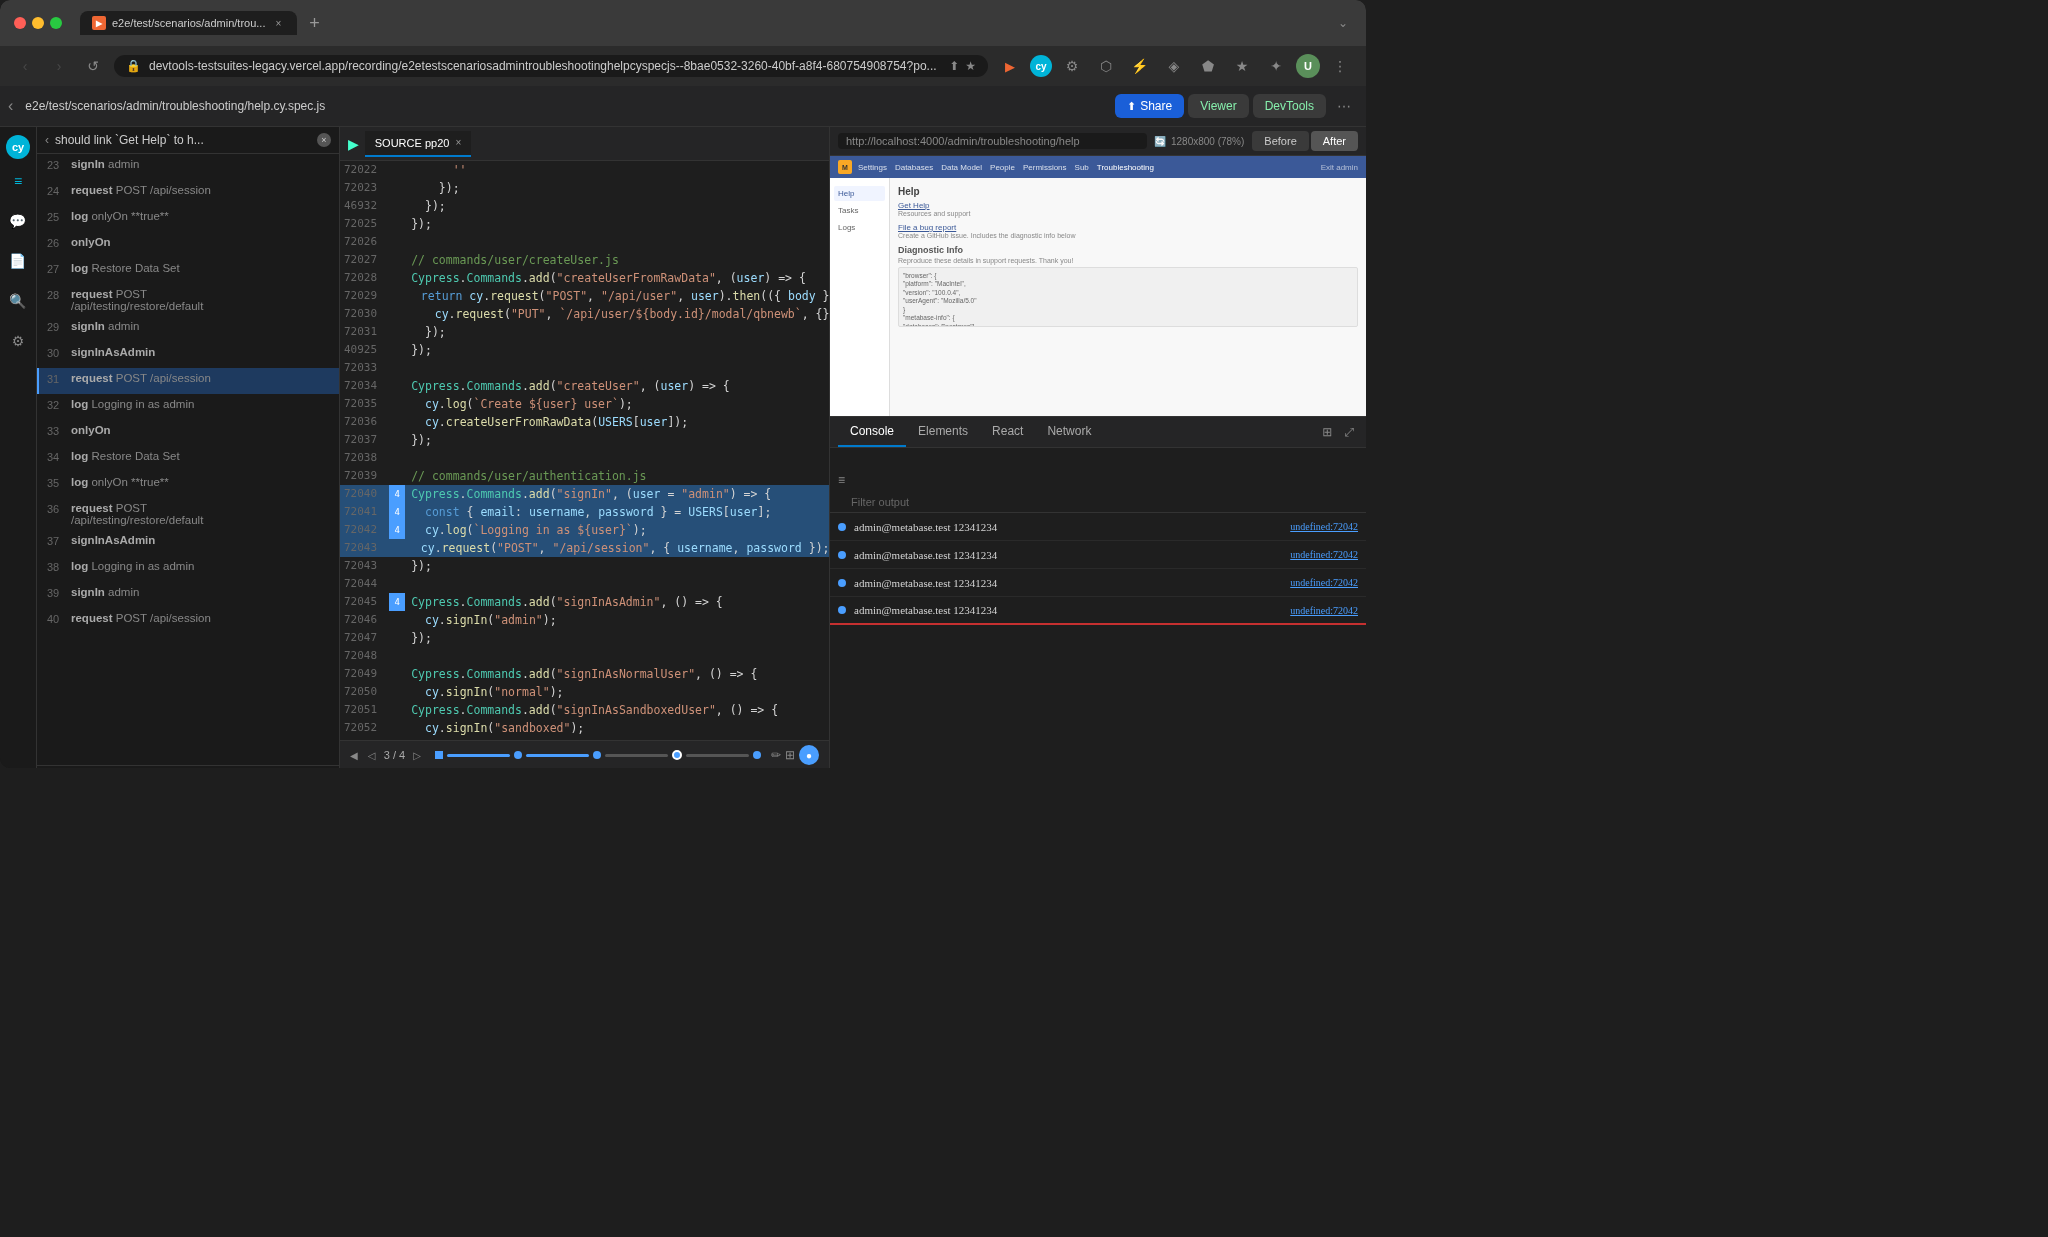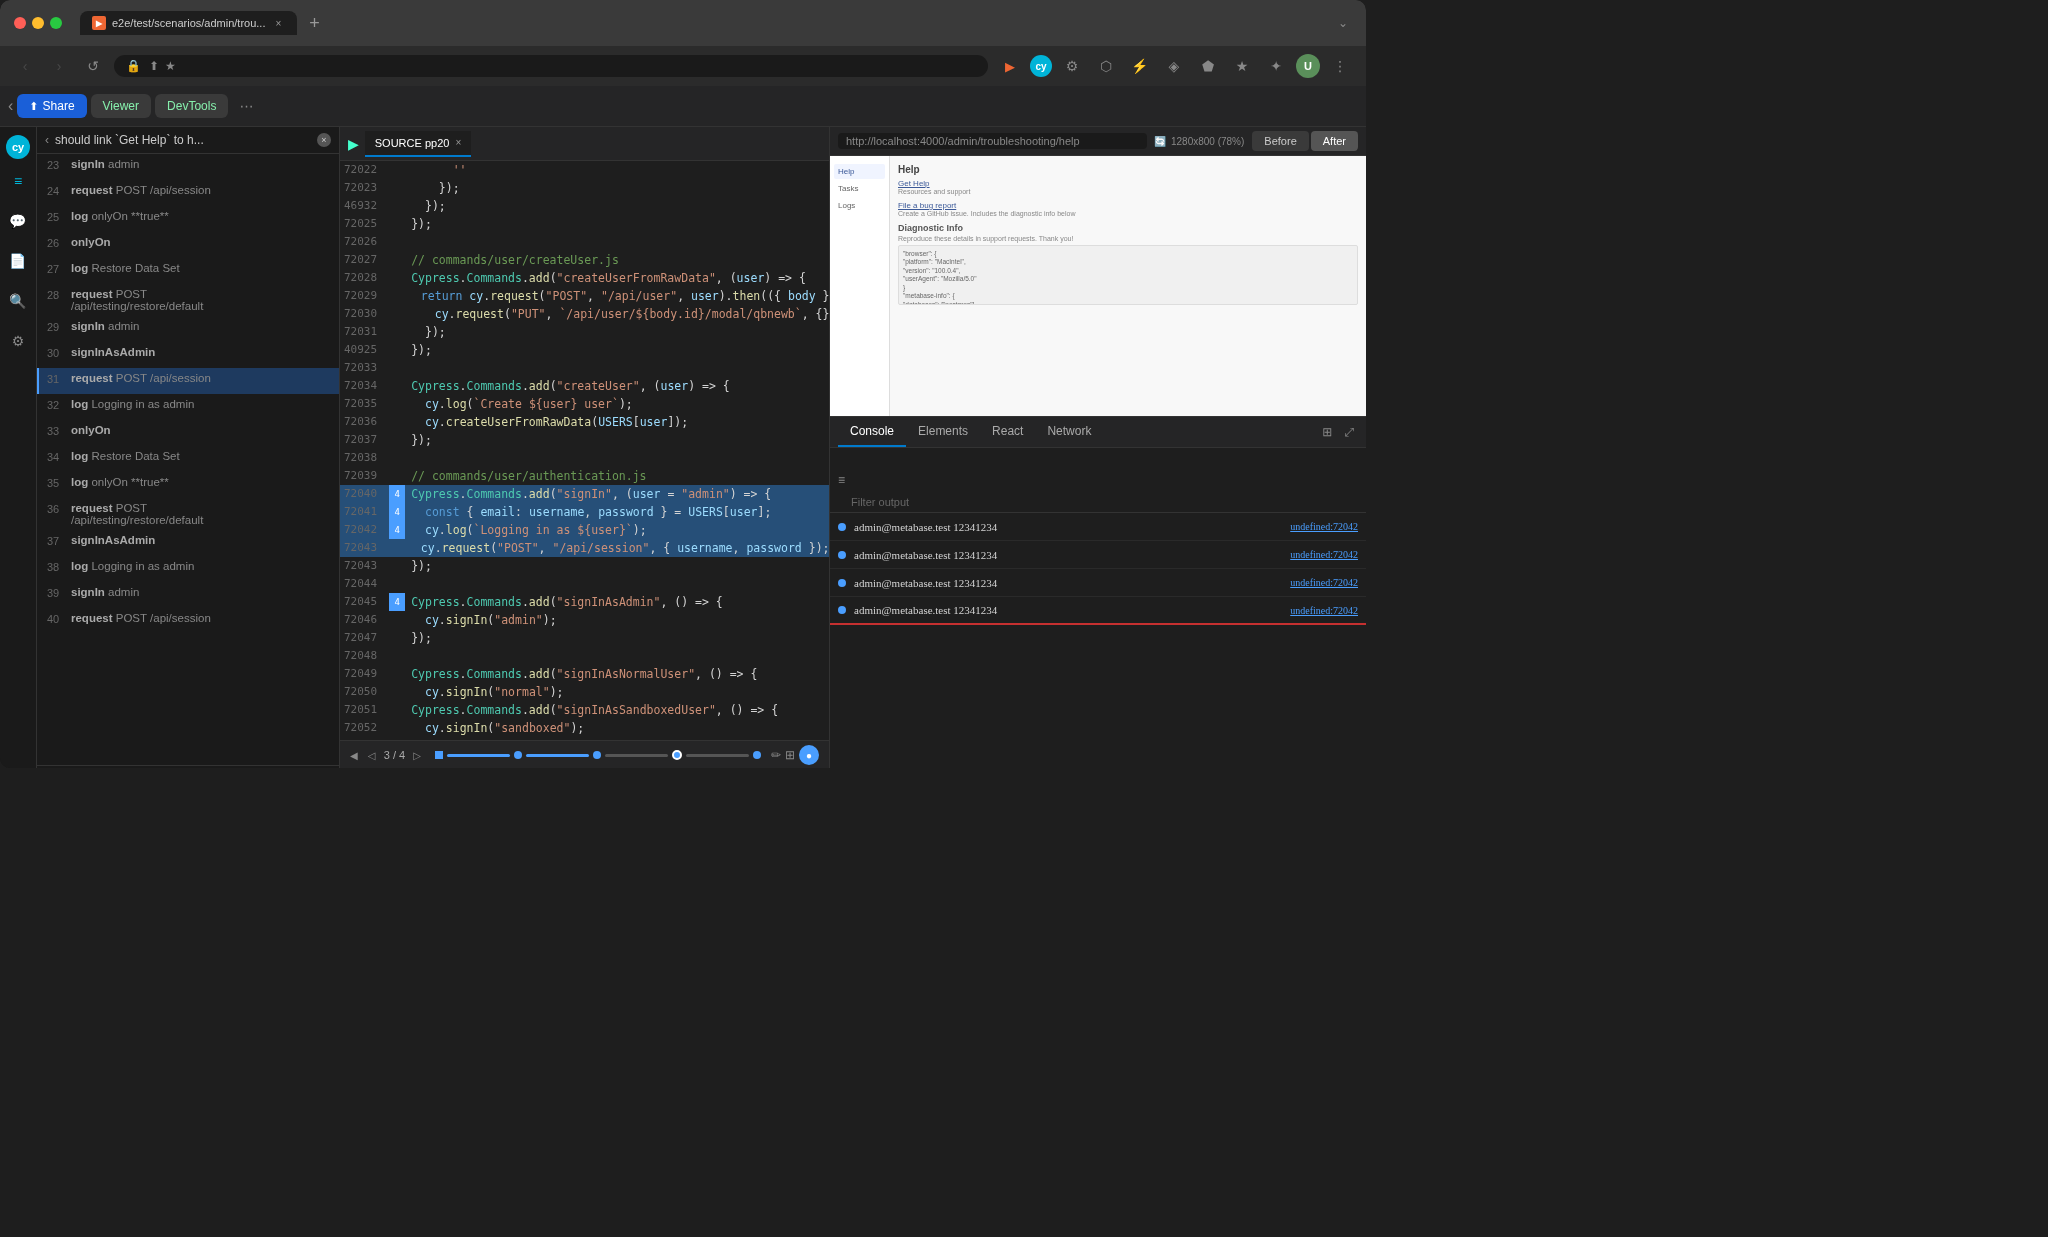--- a/index.html
+++ b/index.html
@@ -639,20 +639,21 @@
     </div>
     <div style="color:#888;font-size:12px;padding:0 4px;cursor:pointer;">⌄</div>
   </div>
 
   <div class="browser-nav">
     <div class="nav-btn disabled">‹</div>
     <div class="nav-btn disabled">›</div>
     <div class="nav-btn">↺</div>
     <div class="address-bar">
       <span class="address-bar-lock">🔒</span>
+      <span class="address-bar-url">devtools-testsuites-legacy.vercel.app/recording/e2etestscenariosadmintroubleshootinghelpcyspecjs--8bae0532-3260-40bf-a8f4-680754908754?po...</span>
       <div class="address-bar-icons">
         <span>⬆</span>
         <span>★</span>
       </div>
     </div>
     <div class="browser-actions">
       <div class="browser-action-btn" style="color:#e63;font-size:13px;">▶</div>
       <div class="browser-action-btn" style="background:#00b4d8;border-radius:50%;width:22px;height:22px;color:white;font-size:10px;font-weight:bold;">cy</div>
       <div class="browser-action-btn">⚙</div>
       <div class="browser-action-btn">⬡</div>
@@ -662,20 +663,21 @@
       <div class="browser-action-btn">★</div>
       <div class="browser-action-btn">✦</div>
       <div class="profile-avatar">U</div>
       <div class="browser-action-btn">⋮</div>
     </div>
   </div>
 </div>
 
 <div class="panel-header">
   <span class="panel-back">‹</span>
+  <span class="panel-title">e2e/test/scenarios/admin/troubleshooting/help.cy.spec.js</span>
   <div class="panel-btn primary">
     <span class="panel-btn-share-icon">⬆</span>
     <span>Share</span>
   </div>
   <div class="panel-btn">
     <span>Viewer</span>
   </div>
   <div class="panel-btn">
     <span>DevTools</span>
   </div>
@@ -1089,20 +1091,33 @@
       </div>
       <div class="before-after-btns">
         <div class="before-after-btn">Before</div>
         <div class="before-after-btn active">After</div>
       </div>
     </div>
 
     <div class="preview-screen">
       <div class="preview-inner">
 
+        <div class="preview-app-header">
+          <div class="preview-app-logo">M</div>
+          <div class="preview-nav-items">
+            <span class="preview-nav-item">Settings</span>
+            <span class="preview-nav-item">Databases</span>
+            <span class="preview-nav-item">Data Model</span>
+            <span class="preview-nav-item">People</span>
+            <span class="preview-nav-item">Permissions</span>
+            <span class="preview-nav-item">Sub</span>
+            <span class="preview-nav-item active">Troubleshooting</span>
+          </div>
+          <div style="margin-left:auto;font-size:8px;color:rgba(255,255,255,0.6);cursor:pointer;">Exit admin</div>
+        </div>
 
         <div class="preview-content-area">
 
           <div class="preview-sidebar">
             <div class="preview-sidebar-item active">Help</div>
             <div class="preview-sidebar-item">Tasks</div>
             <div class="preview-sidebar-item">Logs</div>
           </div>
 
           <div class="preview-main">

